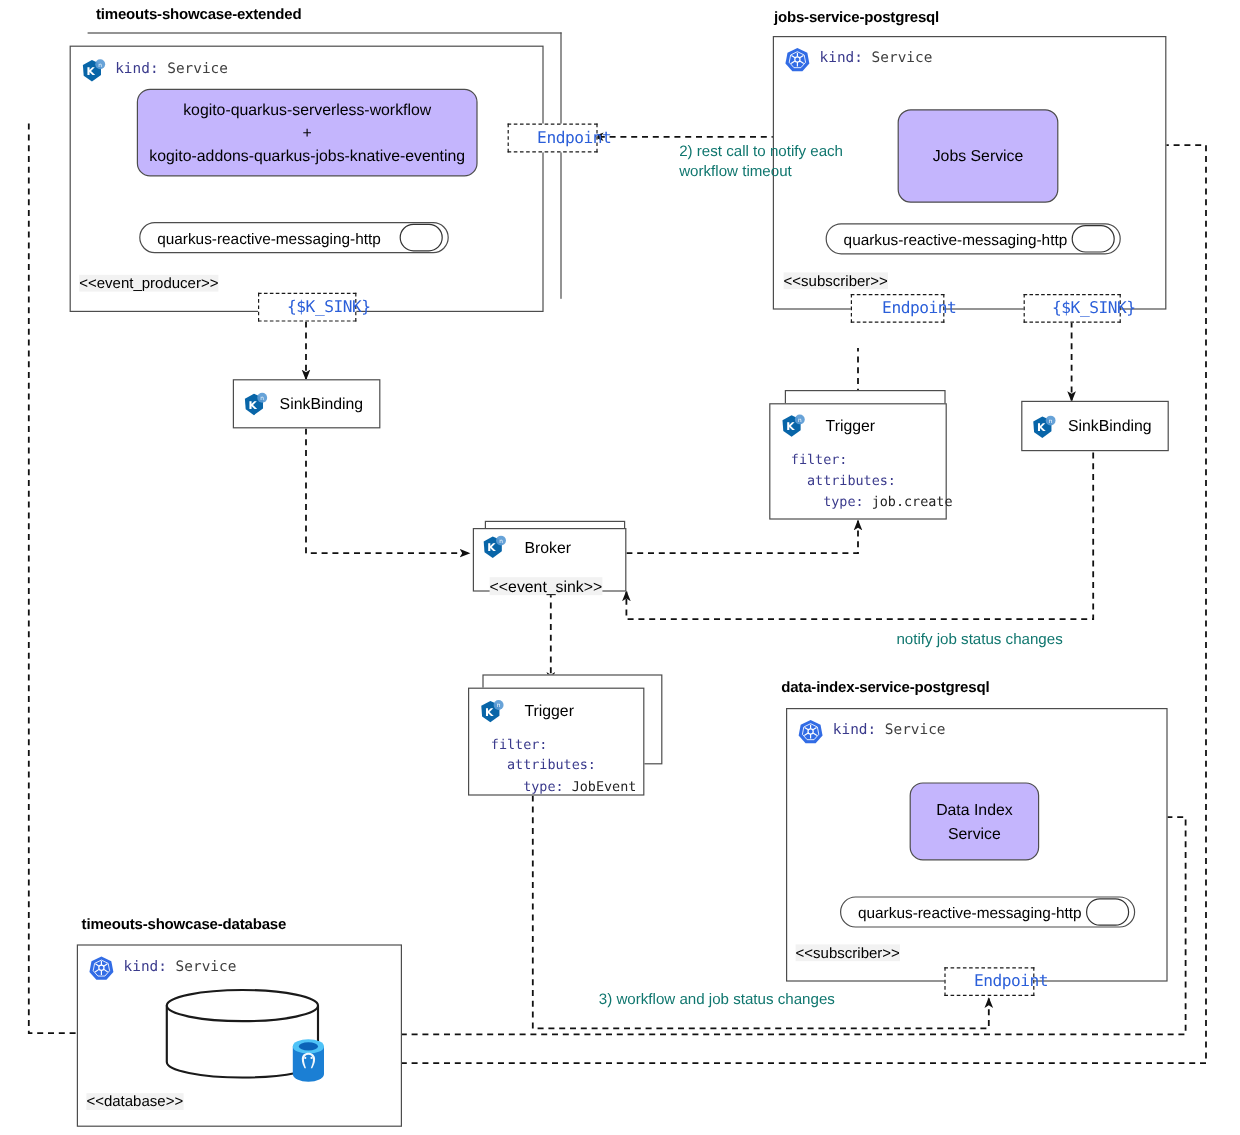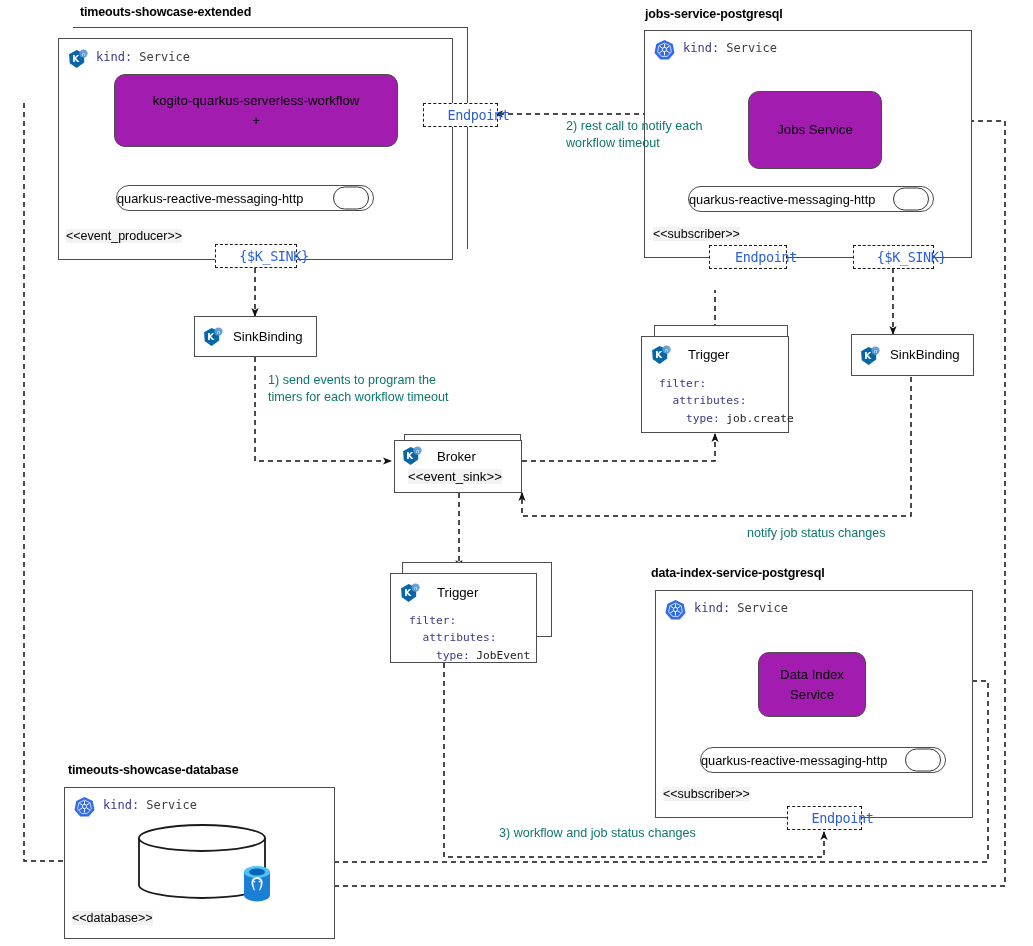--- a/index.html
+++ b/index.html
@@ -51,41 +51,41 @@
   .stereotype {
     font-size: 12.5px;
     color: #000;
     background: #f2f2f2;
     white-space: nowrap;
   }
 
   .rbox {
     border: 1.5px solid #4d4d4d;
     border-radius: 11px;
-    background: #a21caf;
+    background: #c4b5fd;
     display: flex;
     align-items: center;
     justify-content: center;
     text-align: center;
     font-size: 13.2px;
     line-height: 1.45;
     color: #000;
   }
 
   .pill {
     border: 1.5px solid #4d4d4d;
     border-radius: 999px;
     background: #ffffff;
     display: flex;
     align-items: center;
     font-size: 12.8px;
     color: #000;
     white-space: nowrap;
   }
-  .pill .ptext { }
+  .pill .ptext { padding-left: 14px; }
   .pill .socket {
     position: absolute;
     right: 4px;
     top: 50%;
     transform: translateY(-50%);
     width: 34px;
     height: 21px;
     border: 1.5px solid #333;
     border-radius: 999px;
     background: #fff;
@@ -116,20 +116,21 @@
   .kn-title {
     font-size: 13.2px;
     color: #000;
     white-space: nowrap;
   }
   .kn-sub {
     font-size: 13.2px;
     color: #000;
     background: #f2f2f2;
     white-space: nowrap;
+    margin-top: 12px;
   }
   .yaml {
     font-family: "DejaVu Sans Mono", monospace;
     font-size: 11.2px;
     color: #3a3a8c;
     line-height: 1.55;
     white-space: pre;
   }
   .yaml .val { color: #222; }
 
@@ -218,20 +219,21 @@
         <circle cx="24" cy="8" r="6" fill="#5b9bd5" opacity="0.92"></circle>
         <text x="12.5" y="21" font-family="DejaVu Sans, sans-serif" font-size="13" font-weight="bold" fill="#ffffff" text-anchor="middle">K</text>
         <text x="24" y="11" font-family="DejaVu Sans, sans-serif" font-size="7" fill="#ffffff" text-anchor="middle">n</text>
       </svg>
     </div>
     <div class="abs kind-label" style="left:37px; top:11px;"><span>kind:</span><span class="v"> Service</span></div>
 
     <div class="abs rbox" style="left:55px; top:35px; width:284px; height:73px; flex-direction:column;">
       <span>kogito-quarkus-serverless-workflow</span>
       <span>+</span>
+      <span>kogito-addons-quarkus-jobs-knative-eventing</span>
     </div>
 
     <div class="abs pill" style="left:57px; top:146px; width:258px; height:26px; position:absolute;">
       <span class="ptext">quarkus-reactive-messaging-http</span>
       <span class="socket"></span>
     </div>
 
     <div class="abs stereotype" style="left:7px; top:190px;">&lt;&lt;event_producer&gt;&gt;</div>
   </div>
 
@@ -244,22 +246,20 @@
       <svg viewBox="0 0 32 32" width="22" height="22">
         <path d="M14 3 L25 8 L25 21 L14 29 L4 22 L3 9 Z" fill="#0865a8"></path>
         <circle cx="24" cy="8" r="6" fill="#5b9bd5" opacity="0.92"></circle>
         <text x="12.5" y="21" font-family="DejaVu Sans, sans-serif" font-size="13" font-weight="bold" fill="#ffffff" text-anchor="middle">K</text>
         <text x="24" y="11" font-family="DejaVu Sans, sans-serif" font-size="7" fill="#ffffff" text-anchor="middle">n</text>
       </svg>
     </div>
     <div class="abs kn-title" style="left:38px; top:12px;">SinkBinding</div>
   </div>
 
-  <div class="abs note" style="left:268px; top:372px; width:230px;">1) send events to program the
-timers for each workflow timeout</div>
 
   <div class="abs group-title" style="left:645px; top:7px;">jobs-service-postgresql</div>
 
   <div class="abs svc-box" style="left:644px; top:30px; width:328px; height:228px;">
     <div class="abs" style="left:9px; top:8px; width:21px; height:21px;">
       <svg viewBox="0 0 32 32" width="21" height="21">
         <path d="M16 1.6 L28.6 7.7 L31.2 21.3 L22.4 31.2 L9.6 31.2 L0.8 21.3 L3.4 7.7 Z" fill="#326ce5"></path>
         <path d="M16 6.2 L24.6 10.4 L26.4 19.7 L20.4 26.5 L11.6 26.5 L5.6 19.7 L7.4 10.4 Z" fill="none" stroke="#ffffff" stroke-width="1.1"></path>
         <circle cx="16" cy="16" r="3.3" fill="none" stroke="#ffffff" stroke-width="1.5"></circle>
         <g stroke="#ffffff" stroke-width="1.5">

